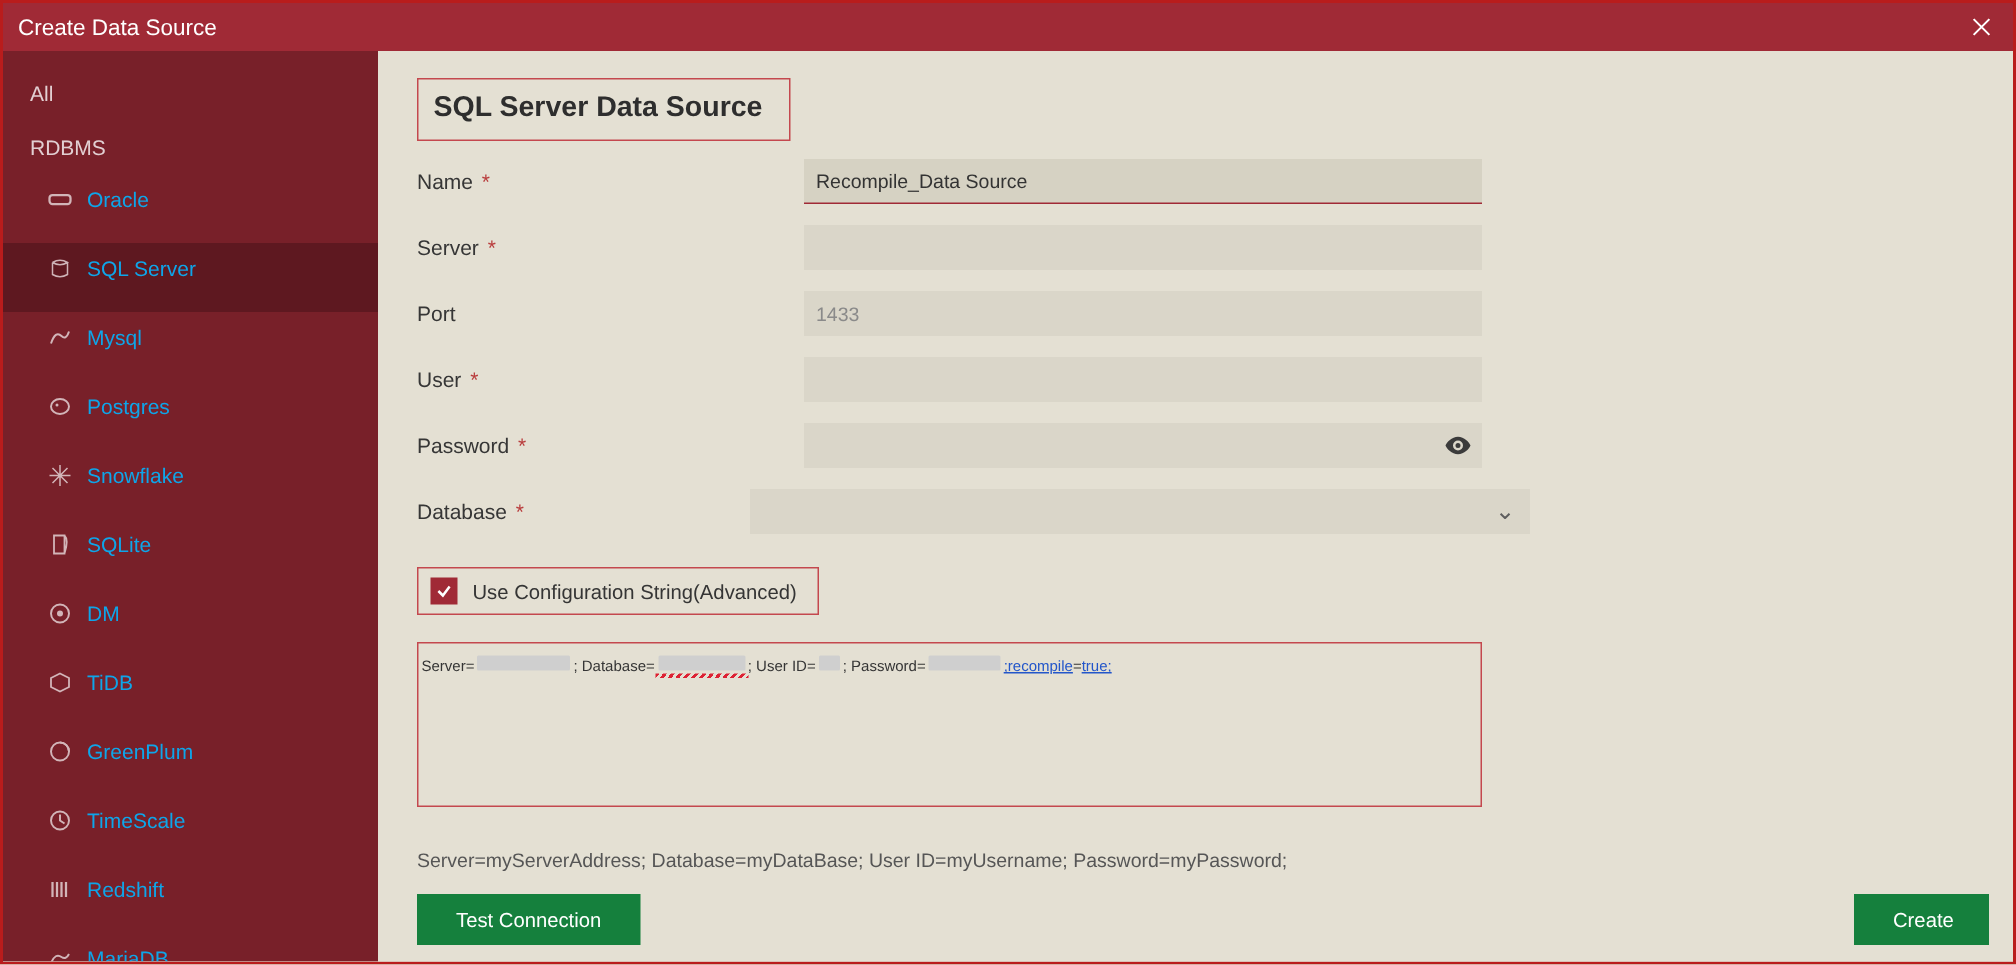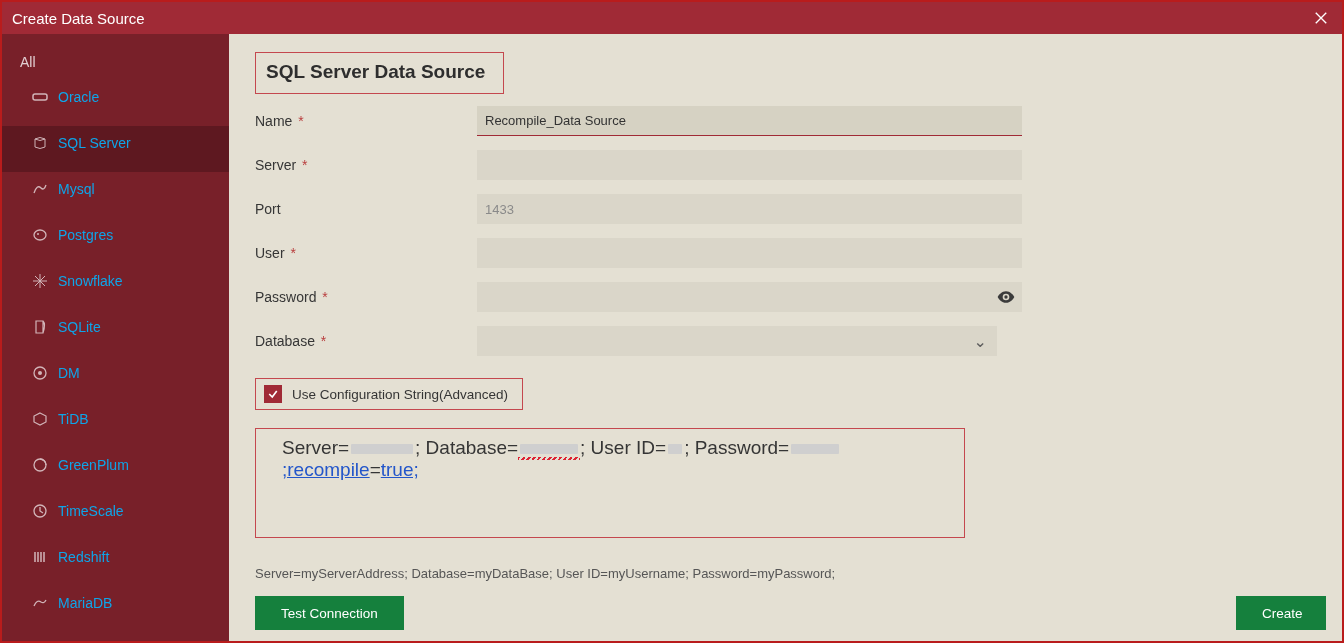--- a/index.html
+++ b/index.html
@@ -20,21 +20,21 @@
     font-weight:400;
   }
   .titlebar .close-btn { width:22px; height:22px; display:flex; align-items:center; justify-content:center; cursor:pointer; font-size:18px; }
 
   .body {
     flex:1; display:flex; overflow:hidden;
     background:#e4e0d3;
   }
 
   .sidebar {
-    width:227px;
+    width:250px;
     background:#782029;
     color:#e8d6d9;
     display:flex; flex-direction:column;
     padding-top:10px;
     overflow:hidden;
   }
   .sidebar .topitem, .sidebar .section-header {
     padding:10px 18px; font-size:14px;
     color:#e2cfd2;
   }
@@ -64,21 +64,21 @@
   }
   .page-title { font-size:19px; font-weight:600; color:#2e2e2e; }
 
   .form-row {
     display:flex; align-items:center; margin-bottom:14px;gap:32px;
   }
   .form-label {
     width:190px; font-size:14px; color:#363636;
   }
   .form-label .req { color:#b93d3d; margin-left:2px; }
-  .form-field { width:545px; }
+  .form-field { width:452px;margin-left:36px; }
   .form-field input[type="text"], .form-field input[type="password"] {
     width:100%; border:none; background:#dad6c9; height:30px; padding:4px 8px; font-size:13px; color:#333; outline:none;
   }
   .form-field.name input {
     background:#d6d2c3; border-bottom:1.5px solid #a02a36;
   }
   .form-field.placeholder input::placeholder { color:#8a8a8a; }
 
   .password-row .eye {
     position:absolute; right:4px; top:50%; transform:translateY(-50%);
@@ -104,22 +104,22 @@
   .config-check-box .cb {
     width:18px; height:18px; background:#a02a36; display:flex; align-items:center; justify-content:center; margin-right:10px;
   }
   .config-check-box .cb svg { width:12px; height:12px; fill:#fff; }
   .config-check-box .lbl { font-size:13.5px; color:#353535; }
 
   .connstr-box {
     margin-top:18px;
     border:1.5px solid #c4484e;
     width:710px; height:110px;
-    padding:8px 26px;
-    font-size:19px; color:#353535;
+    padding:8px 2px;
+    font-size:10px; color:#353535;
     overflow:hidden;
   }
   .connstr-box .mask {
     display:inline-block; height:10px; background:#cfcfcf; border-radius:1px; vertical-align:baseline; margin:0 2px;
   }
   .connstr-box .klink { color:#2356ca; text-decoration:underline; }
   .connstr-box .redsquig { position:relative; }
   .connstr-box .redsquig::after {
     content:""; position:absolute; left:0; right:0; bottom:-2px; height:3px;
     background: repeating-linear-gradient(130deg,#d23 0 2px, transparent 2px 4px);
@@ -150,20 +150,21 @@
       <svg viewBox="0 0 16 16" width="14" height="14">
           <path stroke="#fff" stroke-width="1.6" d="M2 2 L14 14 M14 2 L2 14"></path>
         </svg>
     </div>
   </div>
 
   <div class="body">
 
     <div class="sidebar">
       <div class="topitem">All</div>
+      <div class="section-header">RDBMS</div>
 
       <div class="item">
         <span class="icon">
             <svg viewBox="0 0 16 16">
               <rect x="1" y="5" width="14" height="6" rx="2" fill="none" stroke="#e2cfd2" stroke-width="1.5"></rect>
             </svg>
           </span>
         <span>Oracle</span>
       </div>
       <div class="item selected">

